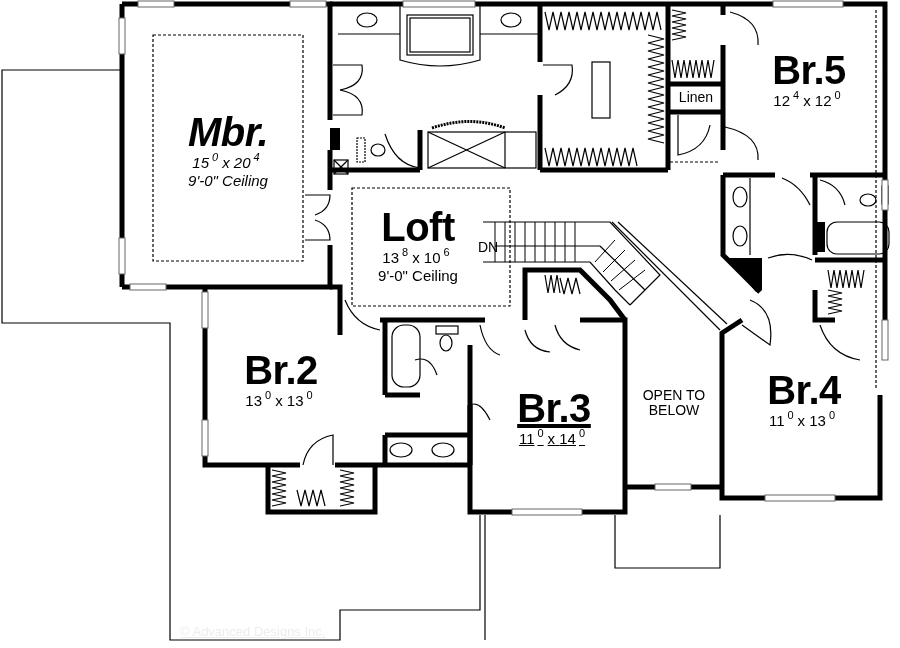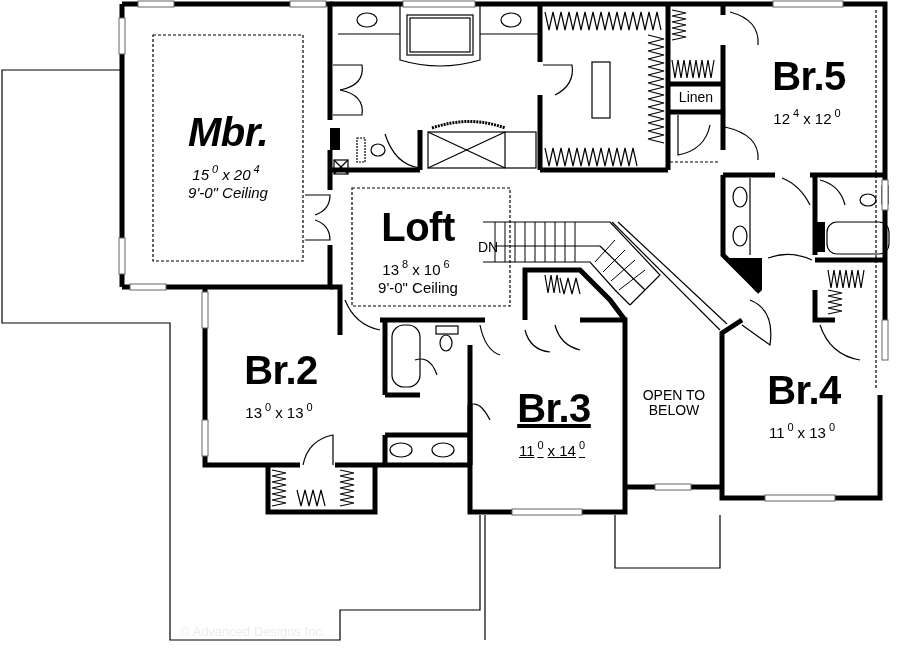--- a/index.html
+++ b/index.html
@@ -1,25 +1,25 @@
 <!DOCTYPE html>
 <html><head>
 <meta charset="utf-8">
 <style>
   html, body { margin: 0; padding: 0; background: #ffffff; }
   body { width: 900px; height: 648px; position: relative; overflow: hidden; font-family: "Liberation Sans", sans-serif; }
   svg.plan { position: absolute; left: 0; top: 0; width: 900px; height: 648px; }
   .lbl { position: absolute; color: #000; text-align: center; line-height: 1; white-space: nowrap; }
   .room-name { font-weight: bold; font-size: 40px; letter-spacing: -0.5px; }
-  .dim { font-size: 15px; margin-top: 12px; }
+  .dim { font-size: 15px; margin-top: 0; }
   .dim sup { font-size: 11px; vertical-align: 7px; margin-left: 3px; margin-right: 4px; }
   .ceil { font-size: 15px; margin-top: 3px; }
   .small { font-size: 14px; }
   .note { font-size: 14px; line-height: 1.05; }
-  .watermark { position: absolute; left: 180px; top: 624px; font-size: 13px; color: #ececec; }
+  .watermark { position: absolute; left: 180px; top: 624px; font-size: 13px; color: #ececec; text-decoration: underline; }
 </style>
 </head>
 <body>
 
 <svg class="plan" viewBox="0 0 900 648" xmlns="http://www.w3.org/2000/svg">
 
   <g fill="none" stroke="#000" stroke-width="1.2">
     <polyline points="122,70 2,70 2,323 170,323 170,640 340,640 340,610 480,610 480,515"></polyline>
     <polyline points="615,515 615,568 720,568 720,515"></polyline>
     <line x1="485" y1="515" x2="485" y2="640"></line>
@@ -208,21 +208,21 @@
   <div class="dim"><span>15</span><sup>0</sup><span>x</span> <span>20</span><sup>4</sup></div>
   <div class="ceil">9'-0" Ceiling</div>
 </div>
 
 <div class="lbl" style="left:360px; top:207px; width:116px;">
   <div class="room-name">Loft</div>
   <div class="dim"><span>13</span><sup>8</sup><span>x</span> <span>10</span><sup>6</sup></div>
   <div class="ceil">9'-0" Ceiling</div>
 </div>
 
-<div class="lbl" style="left:750px; top:56px; width:118px;">
+<div class="lbl" style="left:750px; top:50px; width:118px;">
   <div class="room-name">Br.5</div>
   <div class="dim"><span>12</span><sup>4</sup><span>x</span> <span>12</span><sup>0</sup></div>
 </div>
 
 <div class="lbl" style="left:224px; top:350px; width:114px;">
   <div class="room-name">Br.2</div>
   <div class="dim"><span>13</span><sup>0</sup><span>x</span> <span>13</span><sup>0</sup></div>
 </div>
 
 <div class="lbl" style="left:498px; top:388px; width:112px;text-decoration:underline;">

